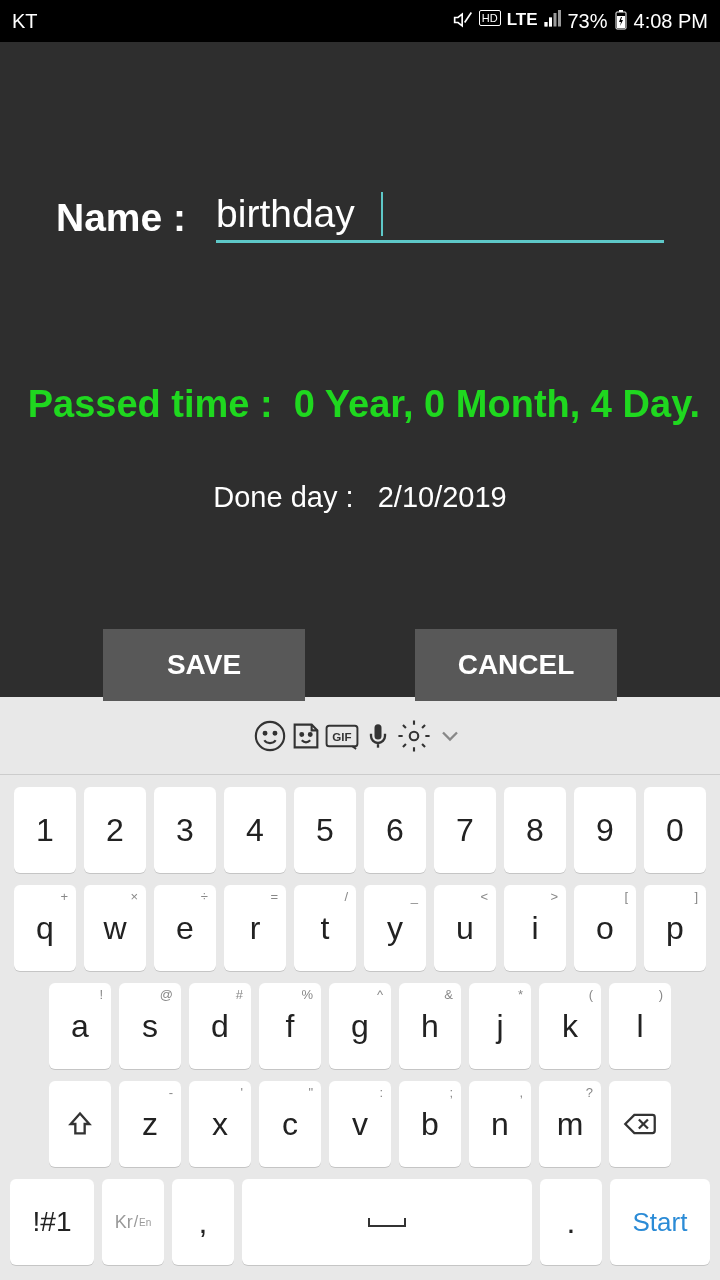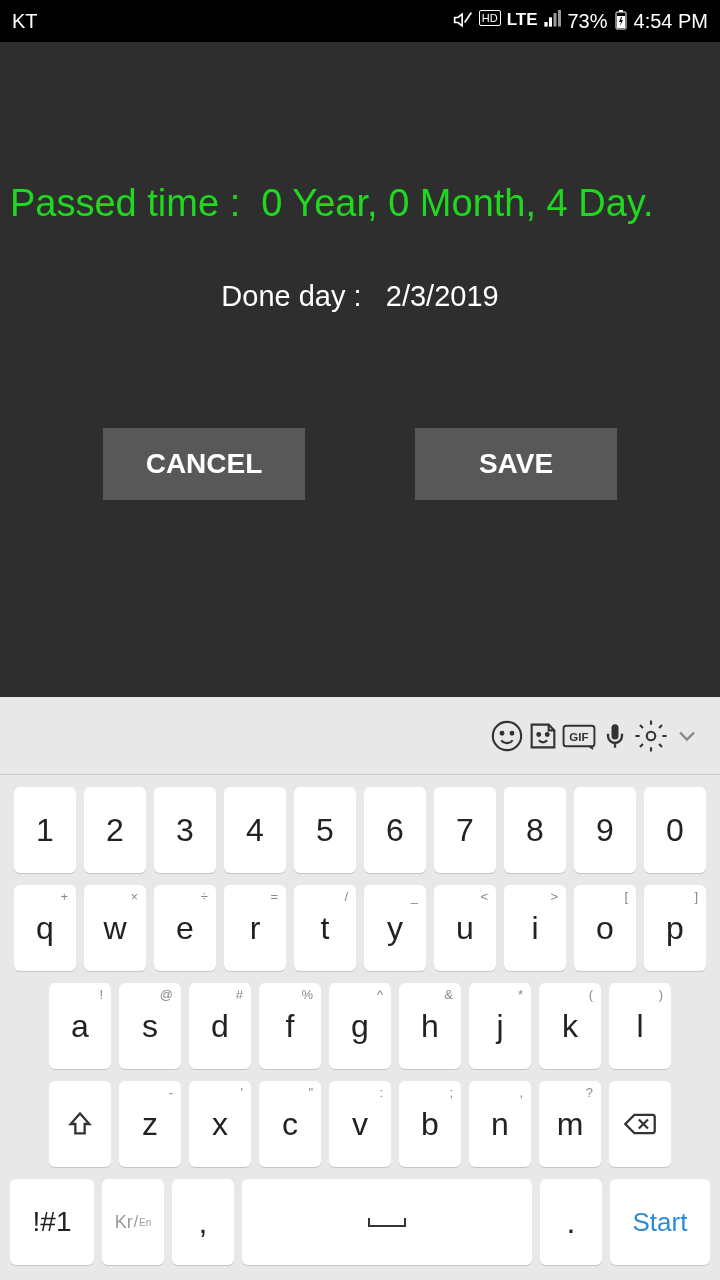--- a/index.html
+++ b/index.html
@@ -10,28 +10,28 @@
   .status-right { display: flex; align-items: flex-start; gap: 6px; }
   .status-icon { display: inline-flex; align-items: center; }
 
   .app-body { background: #2e2e2e; height: 655px; padding: 0; }
   .name-row { display: flex; align-items: center; padding: 150px 56px 0 56px; }
   .name-label { color: #fff; font-size: 39px; font-weight: bold; }
   .name-input-wrap { flex: 1; margin-left: 30px; position: relative; }
   .name-input { background: transparent; border: none; border-bottom: 3px solid #5ec8c8; color: #fff; font-size: 39px; width: 100%; outline: none; font-family: Arial, sans-serif; padding-bottom: 4px; }
   .cursor { position: absolute; width: 2px; height: 44px; background: #5ec8c8; left: 165px; top: 0; }
 
-  .passed-time { color: #1fd81f; font-size: 38px; font-weight: normal; padding: 140px 20px 0 10px; text-align: left; }
+  .passed-time { color: #1fd81f; font-size: 38px; font-weight: bold; padding: 140px 20px 0 10px; text-align: right; }
   .start-day { color: #fff; font-size: 29px; text-align: center; padding-top: 55px; }
 
   .button-row { display: flex; justify-content: center; gap: 110px; padding-top: 115px; }
   .btn { background: #585858; color: #fff; font-size: 28px; font-weight: bold; border: none; width: 202px; height: 72px; cursor: pointer; }
 
   .keyboard { background: #e8e8e8; height: 583px; }
-  .kb-toolbar { height: 78px; display: flex; align-items: center; justify-content: flex-end; border-bottom: 1px solid #ccc; padding: 0 15px; }
+  .kb-toolbar { height: 78px; display: flex; align-items: center; justify-content: center; border-bottom: 1px solid #ccc; padding: 0 15px; }
   .kb-tool { width: 36px; height: 36px; display: flex; align-items: center; justify-content: center; color: #333; }
 
   .kb-rows { padding: 12px 10px 0 10px; }
   .kb-row { display: flex; gap: 8px; margin-bottom: 12px; justify-content: center; }
   .key { background: #fff; border-radius: 6px; height: 86px; flex: 1; display: flex; align-items: center; justify-content: center; font-size: 32px; color: #222; position: relative; box-shadow: 0 1px 0 rgba(0,0,0,0.15); cursor: pointer; max-width: 62px; }
   .key-hint { position: absolute; top: 4px; right: 8px; font-size: 13px; color: #888; }
   .key-shift { flex: 0 0 86px; max-width: 86px; }
   .key-backspace { flex: 0 0 86px; max-width: 86px; }
   .key-done { color: #2b8bd6; font-size: 26px; flex: 0 0 100px; max-width: 100px; }
   .key-sym { flex: 0 0 84px; max-width: 84px; font-size: 28px; }
@@ -66,39 +66,46 @@
     </span>
     <span>73%</span>
     <span class="status-icon">
       <svg width="14" height="20" viewBox="0 0 12 20" fill="#fff">
           <rect x="1" y="2" width="10" height="17" rx="1" stroke="#fff" fill="none"></rect>
           <rect x="4" y="0" width="4" height="2"></rect>
           <rect x="2" y="6" width="8" height="12"></rect>
           <path d="M6 7l-2 5h2l-1 4 3-6H6l1-3z" fill="#000"></path>
         </svg>
     </span>
-    <span>4:54 PM</span>
+    <span>4:08 PM</span>
   </div>
 </div>
 
 <div class="app-body">
+  <div class="name-row">
+    <span class="name-label">Name :</span>
+    <div class="name-input-wrap">
+      <input class="name-input" value="birthday" style="">
+      <div class="cursor"></div>
+    </div>
+  </div>
 
   <div class="passed-time">
     <span>Passed time :</span>&nbsp;
     <span>0 Year, 0 Month, 4 Day.</span>
   </div>
 
   <div class="start-day">
     <span>Done day :</span>&nbsp;&nbsp;
-    <span>2/3/2019</span>
+    <span>2/10/2019</span>
   </div>
 
   <div class="button-row">
+    <button class="btn">SAVE</button>
     <button class="btn">CANCEL</button>
-    <button class="btn">SAVE</button>
   </div>
 </div>
 
 <div class="keyboard">
   <div class="kb-toolbar">
     <div class="kb-tool">
       <svg width="34" height="34" viewBox="0 0 24 24" fill="none" stroke="#333" stroke-width="1.5">
           <circle cx="12" cy="12" r="10"></circle>
           <circle cx="8.5" cy="10" r="1" fill="#333"></circle>
           <circle cx="15.5" cy="10" r="1" fill="#333"></circle>

